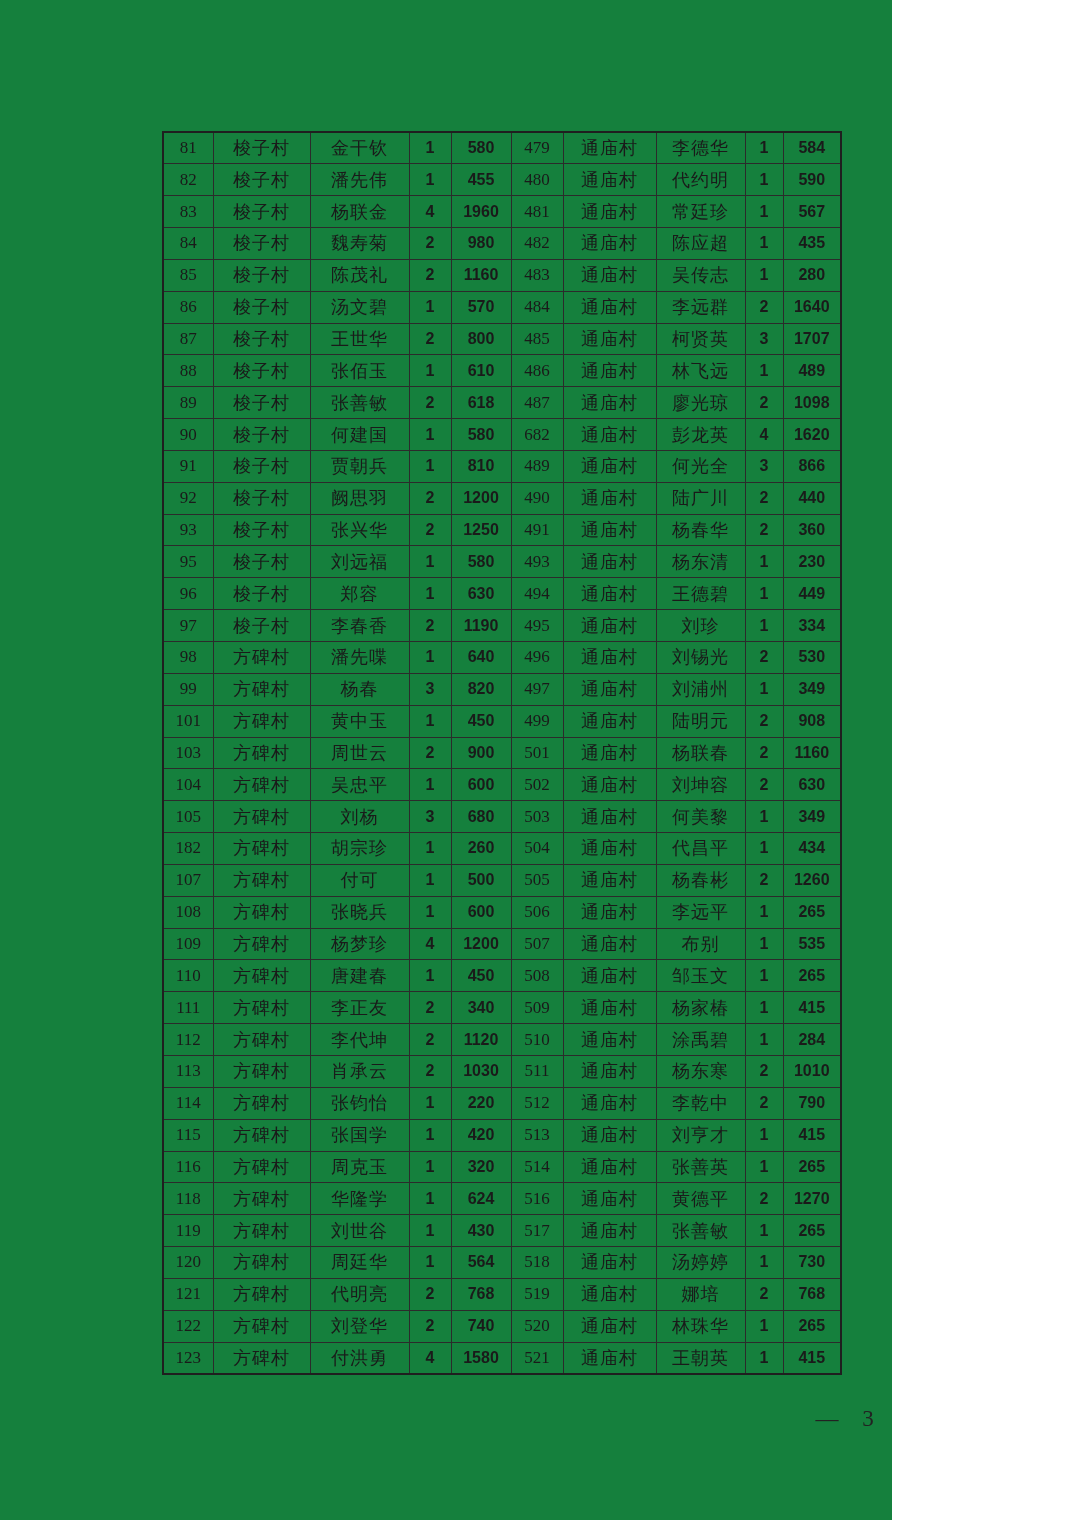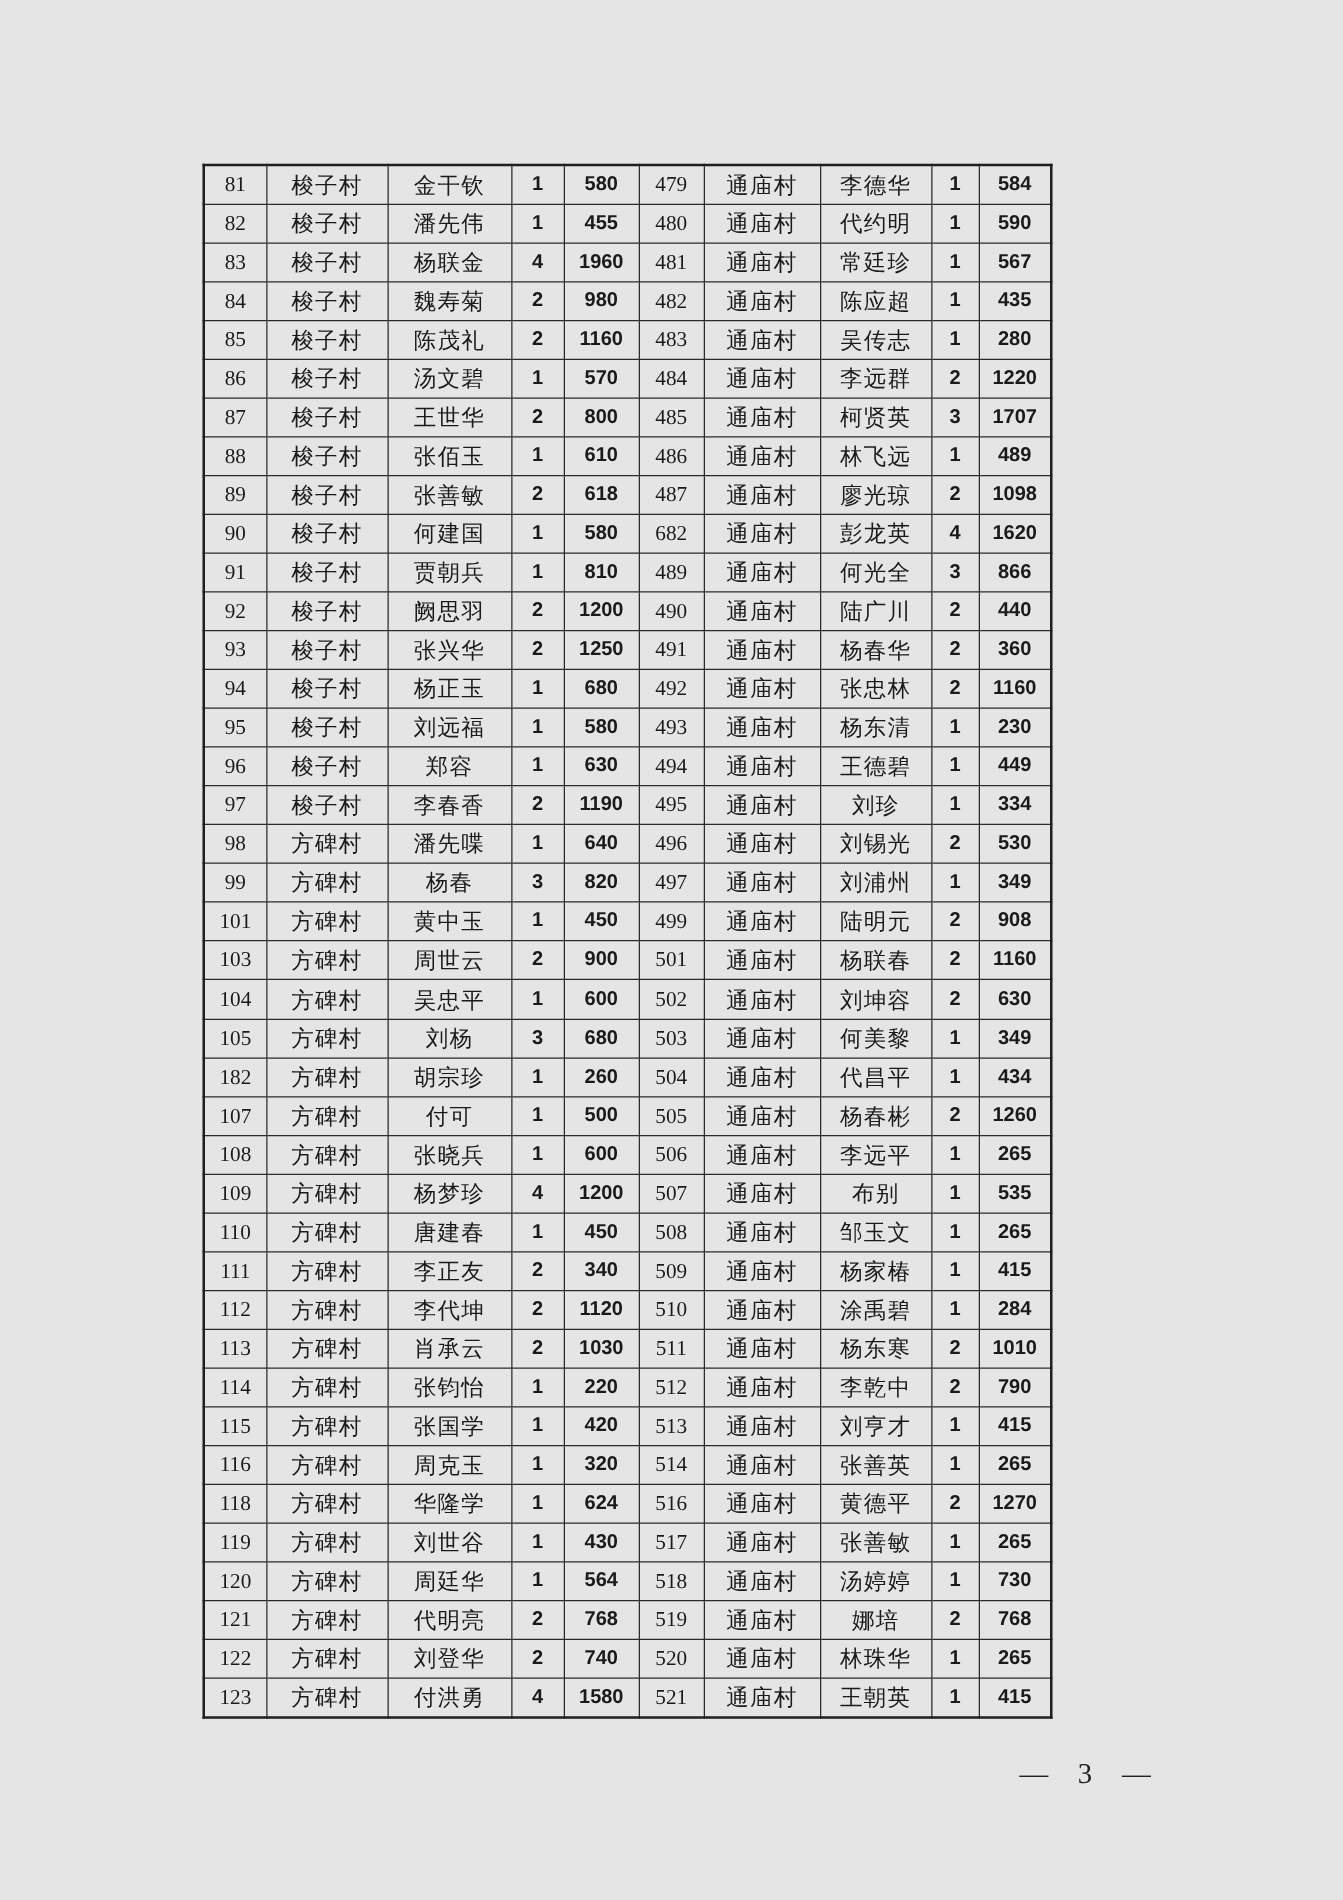--- a/index.html
+++ b/index.html
@@ -2,23 +2,23 @@
 <html><head>
 <meta charset="utf-8">
 <style>
   html, body {
     margin: 0;
     padding: 0;
     background: #ffffff;
   }
   .page {
     position: relative;
-    width: 1074px;
+    width: 892px;
     height: 1520px;
-    background: #e5e5e5;
+    background: #15803d;
     overflow: hidden;
   }
   table.roster {
     position: absolute;
     left: 162px;
     top: 131px;
     width: 678px;
     height: 1244px;
     border-collapse: collapse;
     table-layout: fixed;
@@ -150,21 +150,21 @@
         <tr>
           <td class="c-serial">86</td>
           <td class="c-cjk">梭子村</td>
           <td class="c-cjk">汤文碧</td>
           <td class="c-val">1</td>
           <td class="c-val">570</td>
           <td class="c-serial">484</td>
           <td class="c-cjk">通庙村</td>
           <td class="c-cjk">李远群</td>
           <td class="c-val">2</td>
-          <td class="c-val">1220</td>
+          <td class="c-val">1640</td>
         </tr>
         <tr>
           <td class="c-serial">87</td>
           <td class="c-cjk">梭子村</td>
           <td class="c-cjk">王世华</td>
           <td class="c-val">2</td>
           <td class="c-val">800</td>
           <td class="c-serial">485</td>
           <td class="c-cjk">通庙村</td>
           <td class="c-cjk">柯贤英</td>
@@ -235,32 +235,20 @@
           <td class="c-serial">93</td>
           <td class="c-cjk">梭子村</td>
           <td class="c-cjk">张兴华</td>
           <td class="c-val">2</td>
           <td class="c-val">1250</td>
           <td class="c-serial">491</td>
           <td class="c-cjk">通庙村</td>
           <td class="c-cjk">杨春华</td>
           <td class="c-val">2</td>
           <td class="c-val">360</td>
-        </tr>
-        <tr>
-          <td class="c-serial">94</td>
-          <td class="c-cjk">梭子村</td>
-          <td class="c-cjk">杨正玉</td>
-          <td class="c-val">1</td>
-          <td class="c-val">680</td>
-          <td class="c-serial">492</td>
-          <td class="c-cjk">通庙村</td>
-          <td class="c-cjk">张忠林</td>
-          <td class="c-val">2</td>
-          <td class="c-val">1160</td>
         </tr>
         <tr>
           <td class="c-serial">95</td>
           <td class="c-cjk">梭子村</td>
           <td class="c-cjk">刘远福</td>
           <td class="c-val">1</td>
           <td class="c-val">580</td>
           <td class="c-serial">493</td>
           <td class="c-cjk">通庙村</td>
           <td class="c-cjk">杨东清</td>

